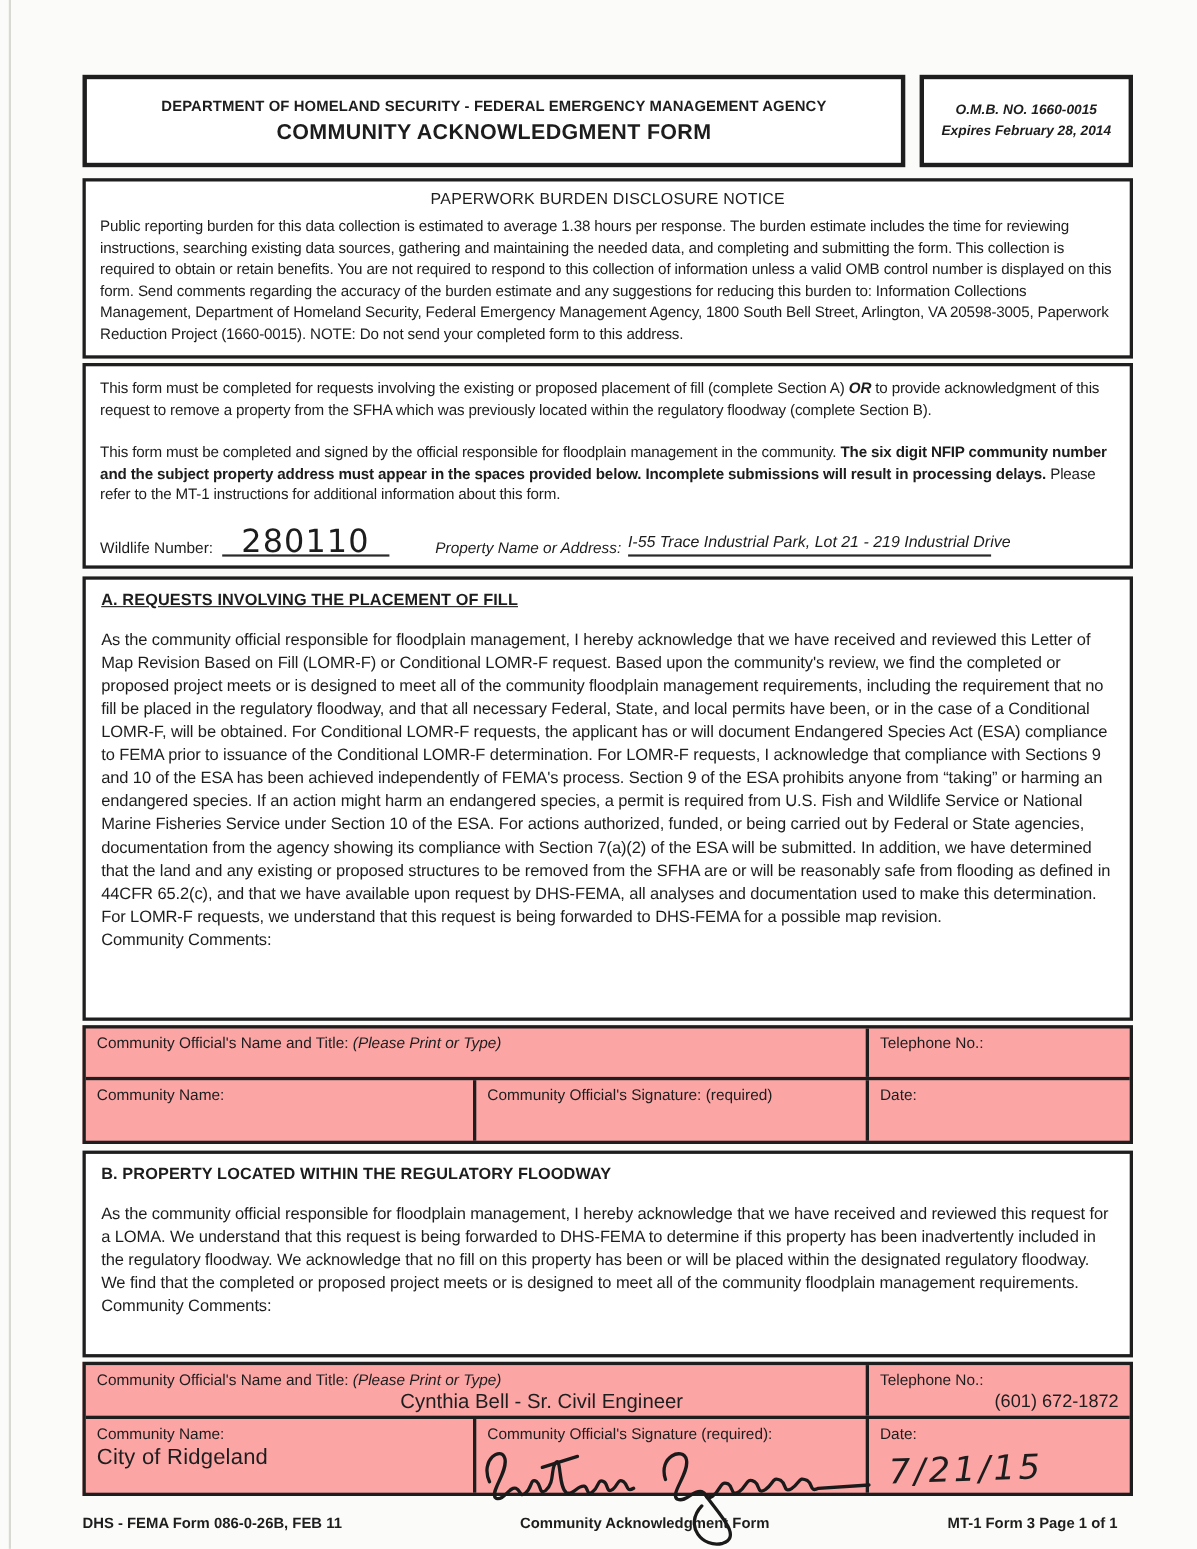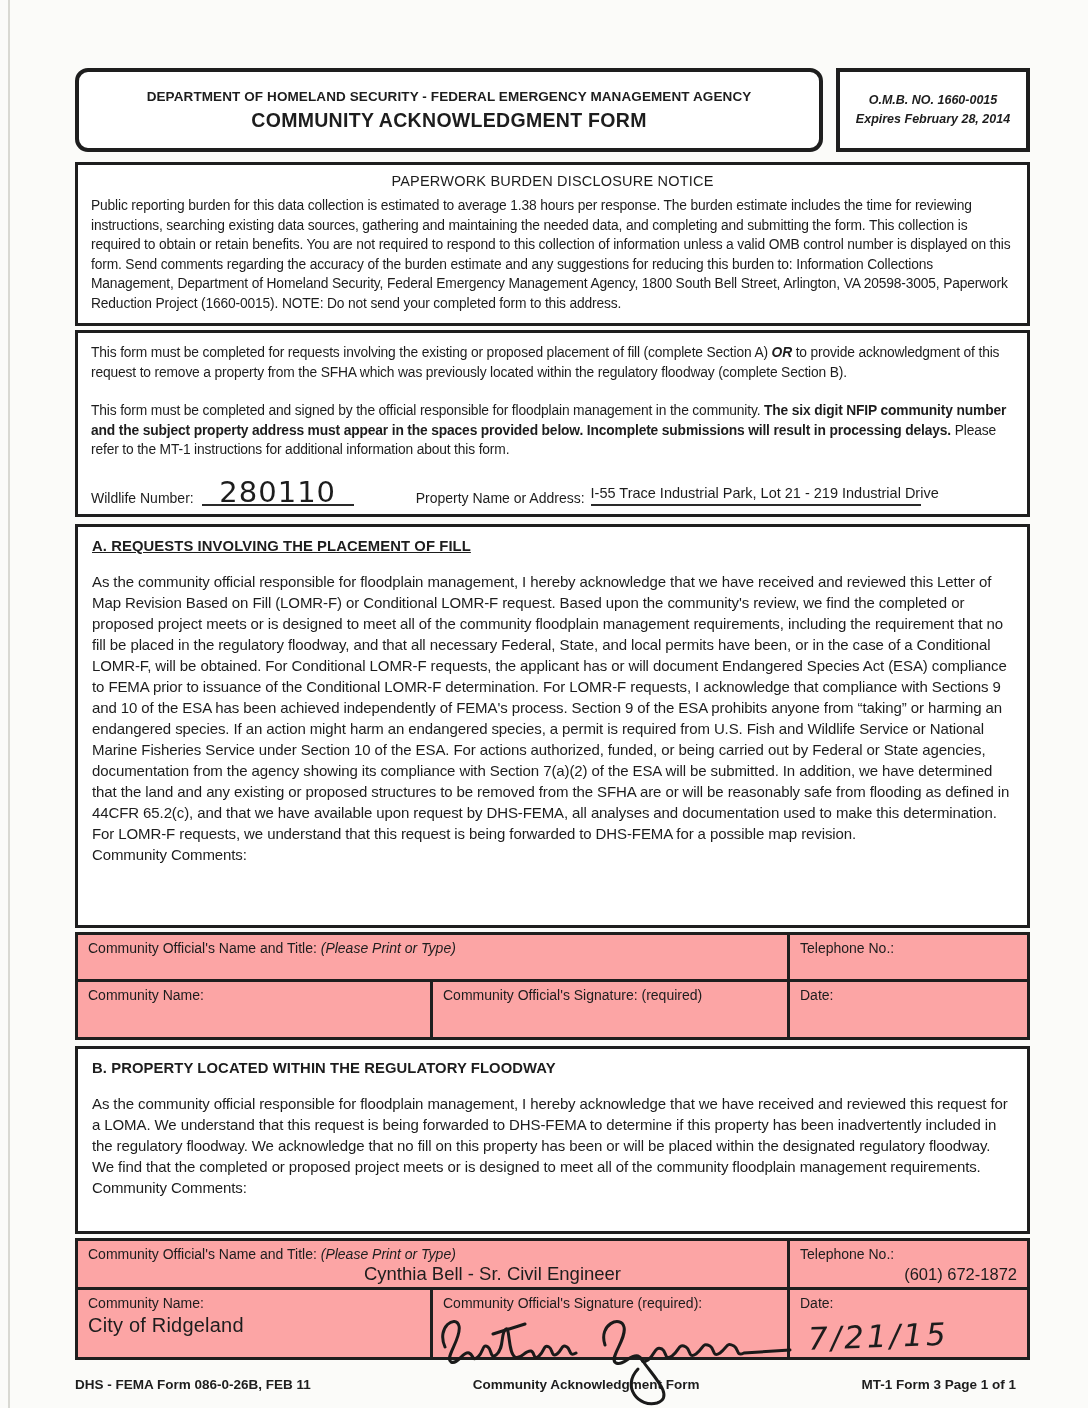--- a/index.html
+++ b/index.html
@@ -17,21 +17,21 @@
   }
   .content {
     position: absolute; left: 75px; top: 68px; width: 955px;
   }
   .box { border: 3px solid #1e1e1e; background: #fff; }
 
   
   .header-row { display: flex; gap: 13px; height: 84px; margin-bottom: 10px; }
   .header-main {
     flex: 1; display: flex; flex-direction: column; justify-content: center;
-    align-items: center; text-align: center; border-width: 4px; border-radius: 13px;
+    align-items: center; text-align: center; border-width: 4px;
   }
   .agency { font-weight: bold; font-size: 13.5px; letter-spacing: .1px; }
   .form-title { font-weight: bold; font-size: 19.5px; margin-top: 5px; letter-spacing: .3px; }
   .header-omb {
     width: 194px; display: flex; flex-direction: column; justify-content: center;
     align-items: center; text-align: center; border-width: 4px;
     font-weight: bold; font-style: italic; font-size: 12.5px; line-height: 19px;
   }
 
   
@@ -40,21 +40,21 @@
   .body-sm { font-size: 13.8px; line-height: 19.5px; letter-spacing: -0.15px; }
 
   
   .instr-box { min-height: 162px; padding: 10px 13px 8px 13px; margin-bottom: 7px; }
   .instr-box p + p { margin-top: 19px; }
   .fields-row { display: flex; margin-top: 14px; align-items: flex-end; }
   .field-label { font-size: 14px; white-space: nowrap; }
   .entry { display: inline-block; border-bottom: 2px solid #2a2a2a; text-align: center; }
   .cn-entry { width: 152px; margin-left: 8px; }
   .cn-value { font-size: 29px; line-height: 30px; letter-spacing: 1px; font-family: "DejaVu Sans", sans-serif; position: relative; top: 3px; }
-  .prop-field { margin-left: 62px; display: flex; align-items: flex-end; }
+  .prop-field { margin-left: 42px; display: flex; align-items: flex-end; font-style: italic; }
   .prop-entry { width: 330px; margin-left: 6px; text-align: left; }
   .prop-value { font-size: 14.5px; line-height: 22px; white-space: nowrap; }
 
   
   .section-box { padding: 11px 14px; margin-bottom: 4px; }
   .section-a { min-height: 404px; }
   .section-b { min-height: 188px; }
   .section-title { font-weight: bold; font-size: 14.8px; letter-spacing: .1px; }
   .underlined { text-decoration: underline; }
   .body-md { font-size: 15px; line-height: 21px; letter-spacing: -0.1px; }

